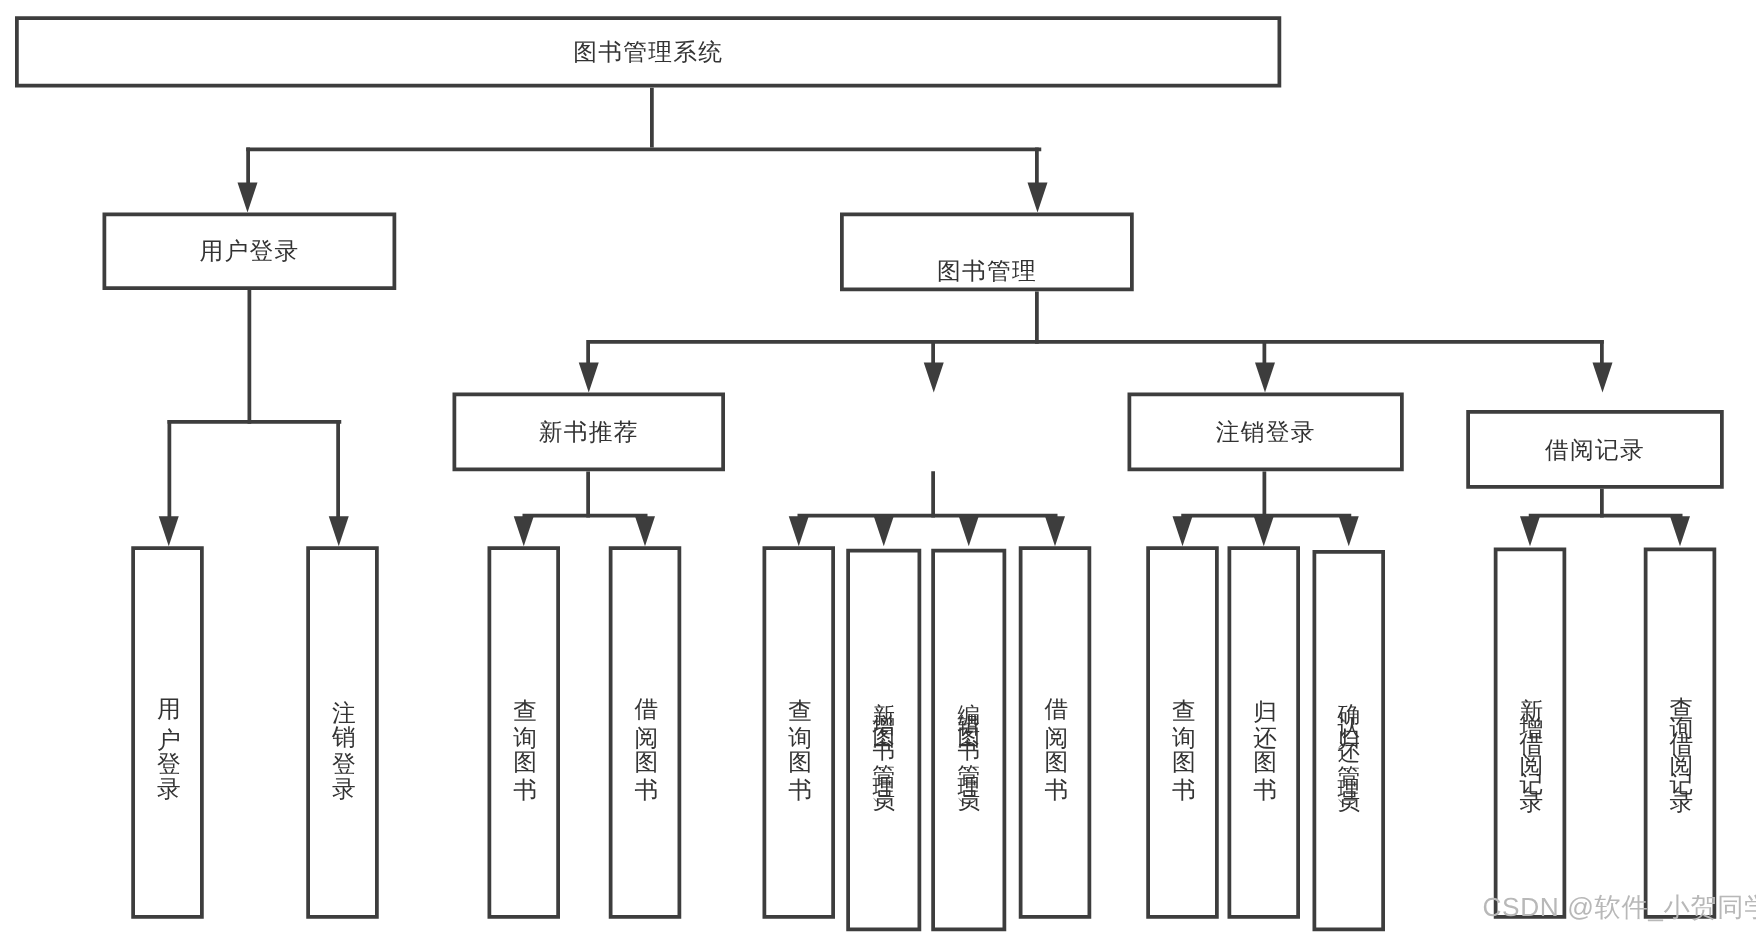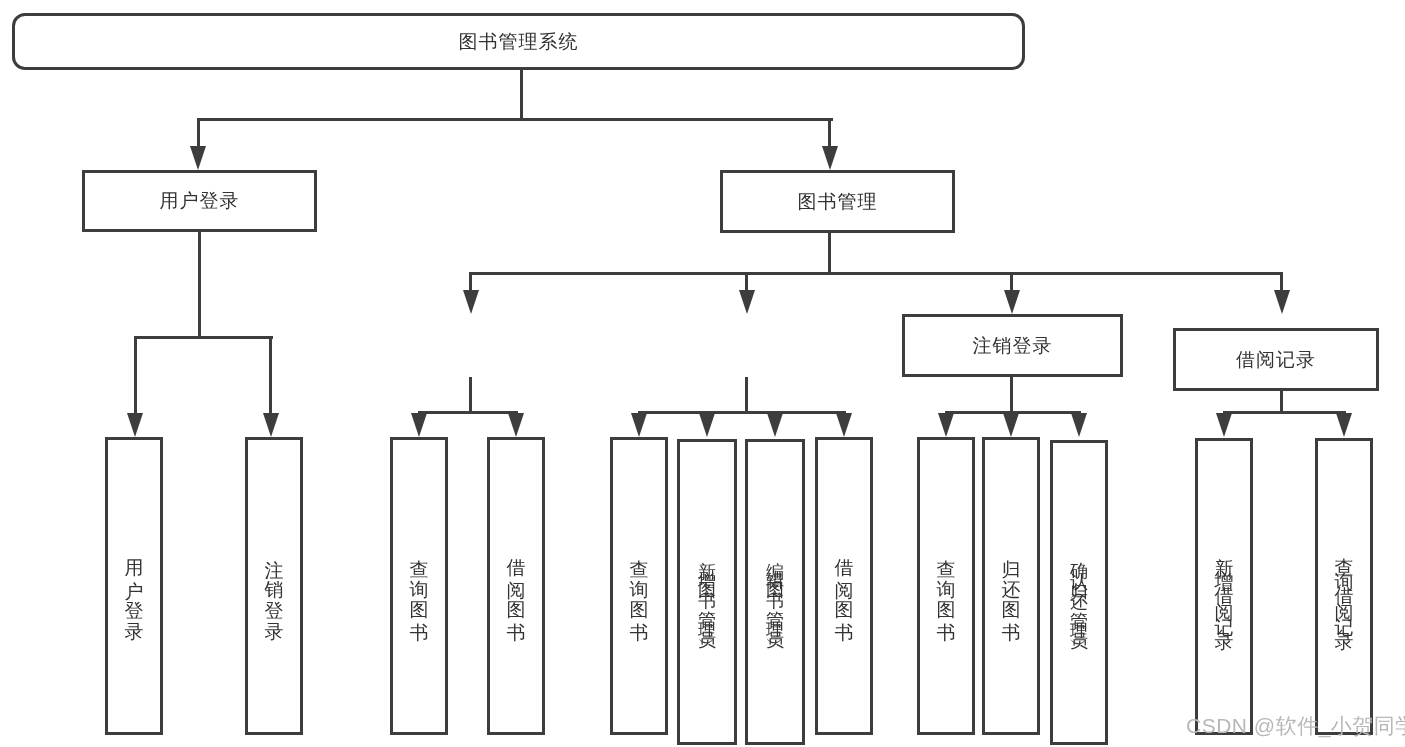--- a/index.html
+++ b/index.html
@@ -54,32 +54,35 @@
     letter-spacing: 0.5px;
     z-index: 3;
     white-space: nowrap;
   }
 </style>
 </head>
 <body>
 
 <div class="canvas">
 
-  <div class="box" style="left:12px; top:13px; width:1013px; height:57px;border-radius:13px;">
+  <div class="box" style="left:12px; top:13px; width:1013px; height:57px;">
     <span>图书管理系统</span>
   </div>
 
   <div class="box" style="left:82px; top:170px; width:235px; height:62px;">
     <span>用户登录</span>
   </div>
 
-  <div class="box" style="left:720px; top:170px; width:235px; height:63px;">
+  <div class="box" style="left:672px; top:170px; width:235px; height:63px;align-items:flex-end;">
     <span>图书管理</span>
   </div>
 
+  <div class="box" style="left:362px; top:314px; width:218px; height:63px;">
+    <span>新书推荐</span>
+  </div>
 
 
   <div class="box" style="left:902px; top:314px; width:221px; height:63px;">
     <span>注销登录</span>
   </div>
 
   <div class="box" style="left:1173px; top:328px; width:206px; height:63px;">
     <span>借阅记录</span>
   </div>
 

